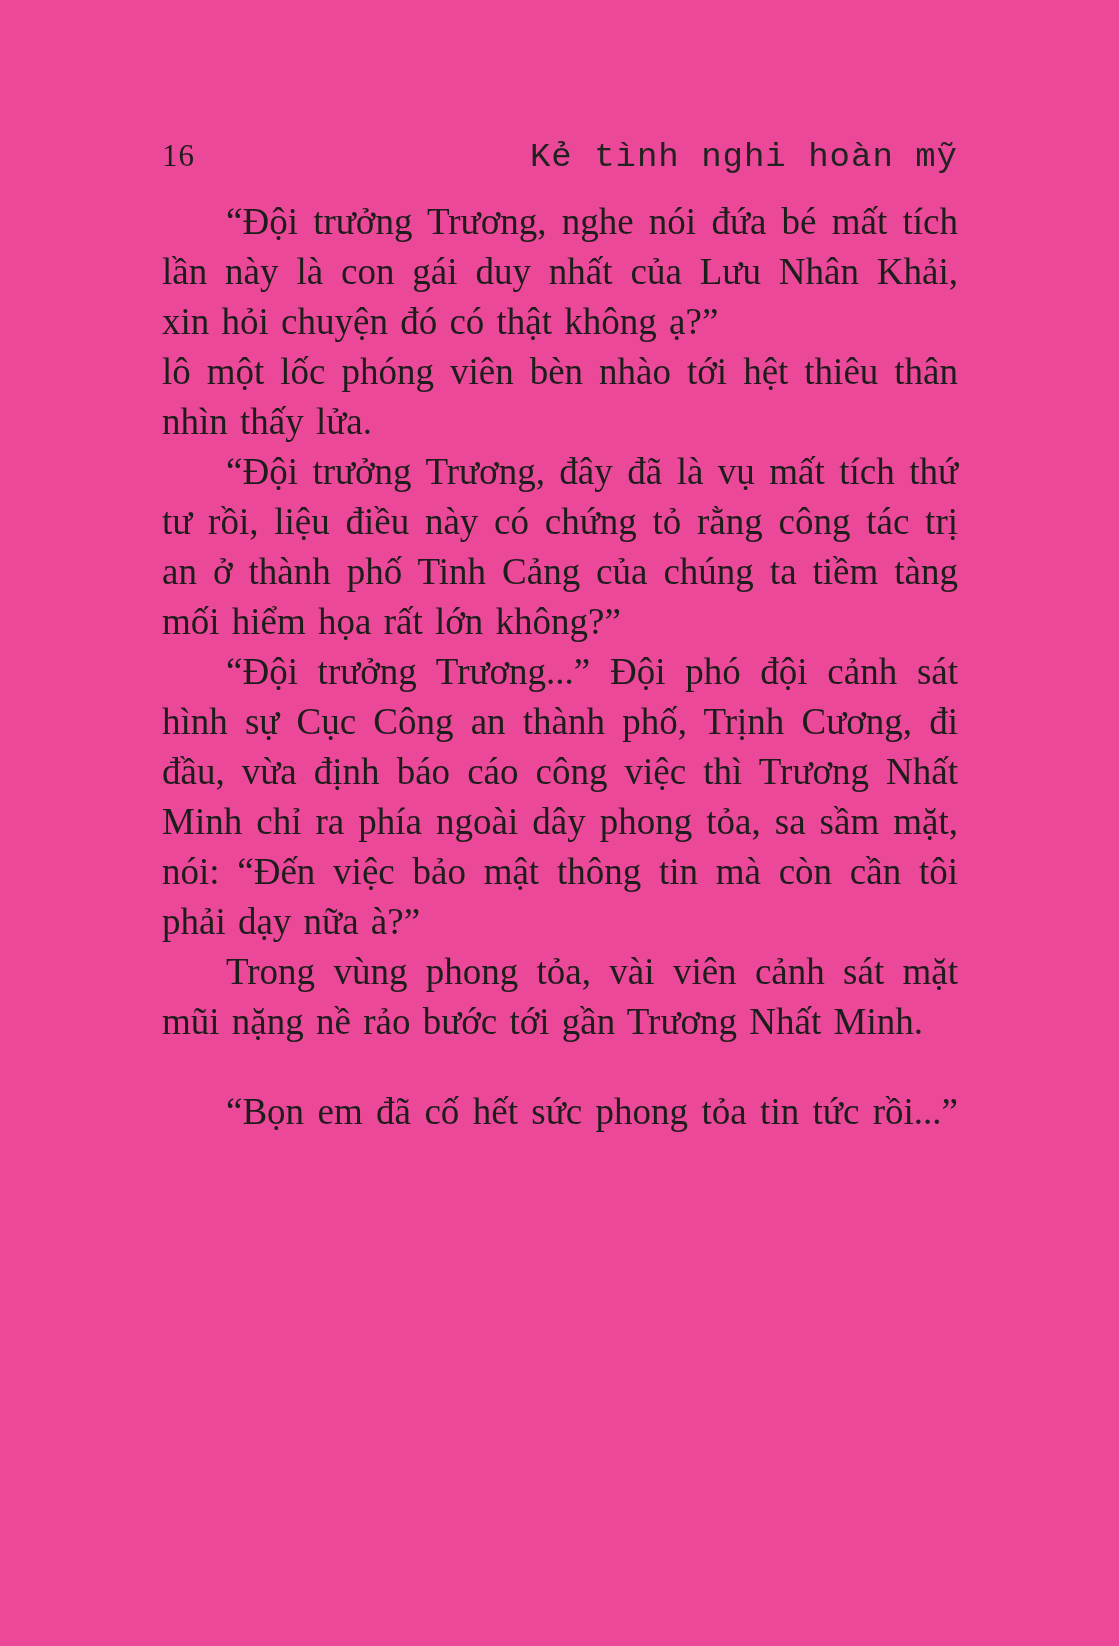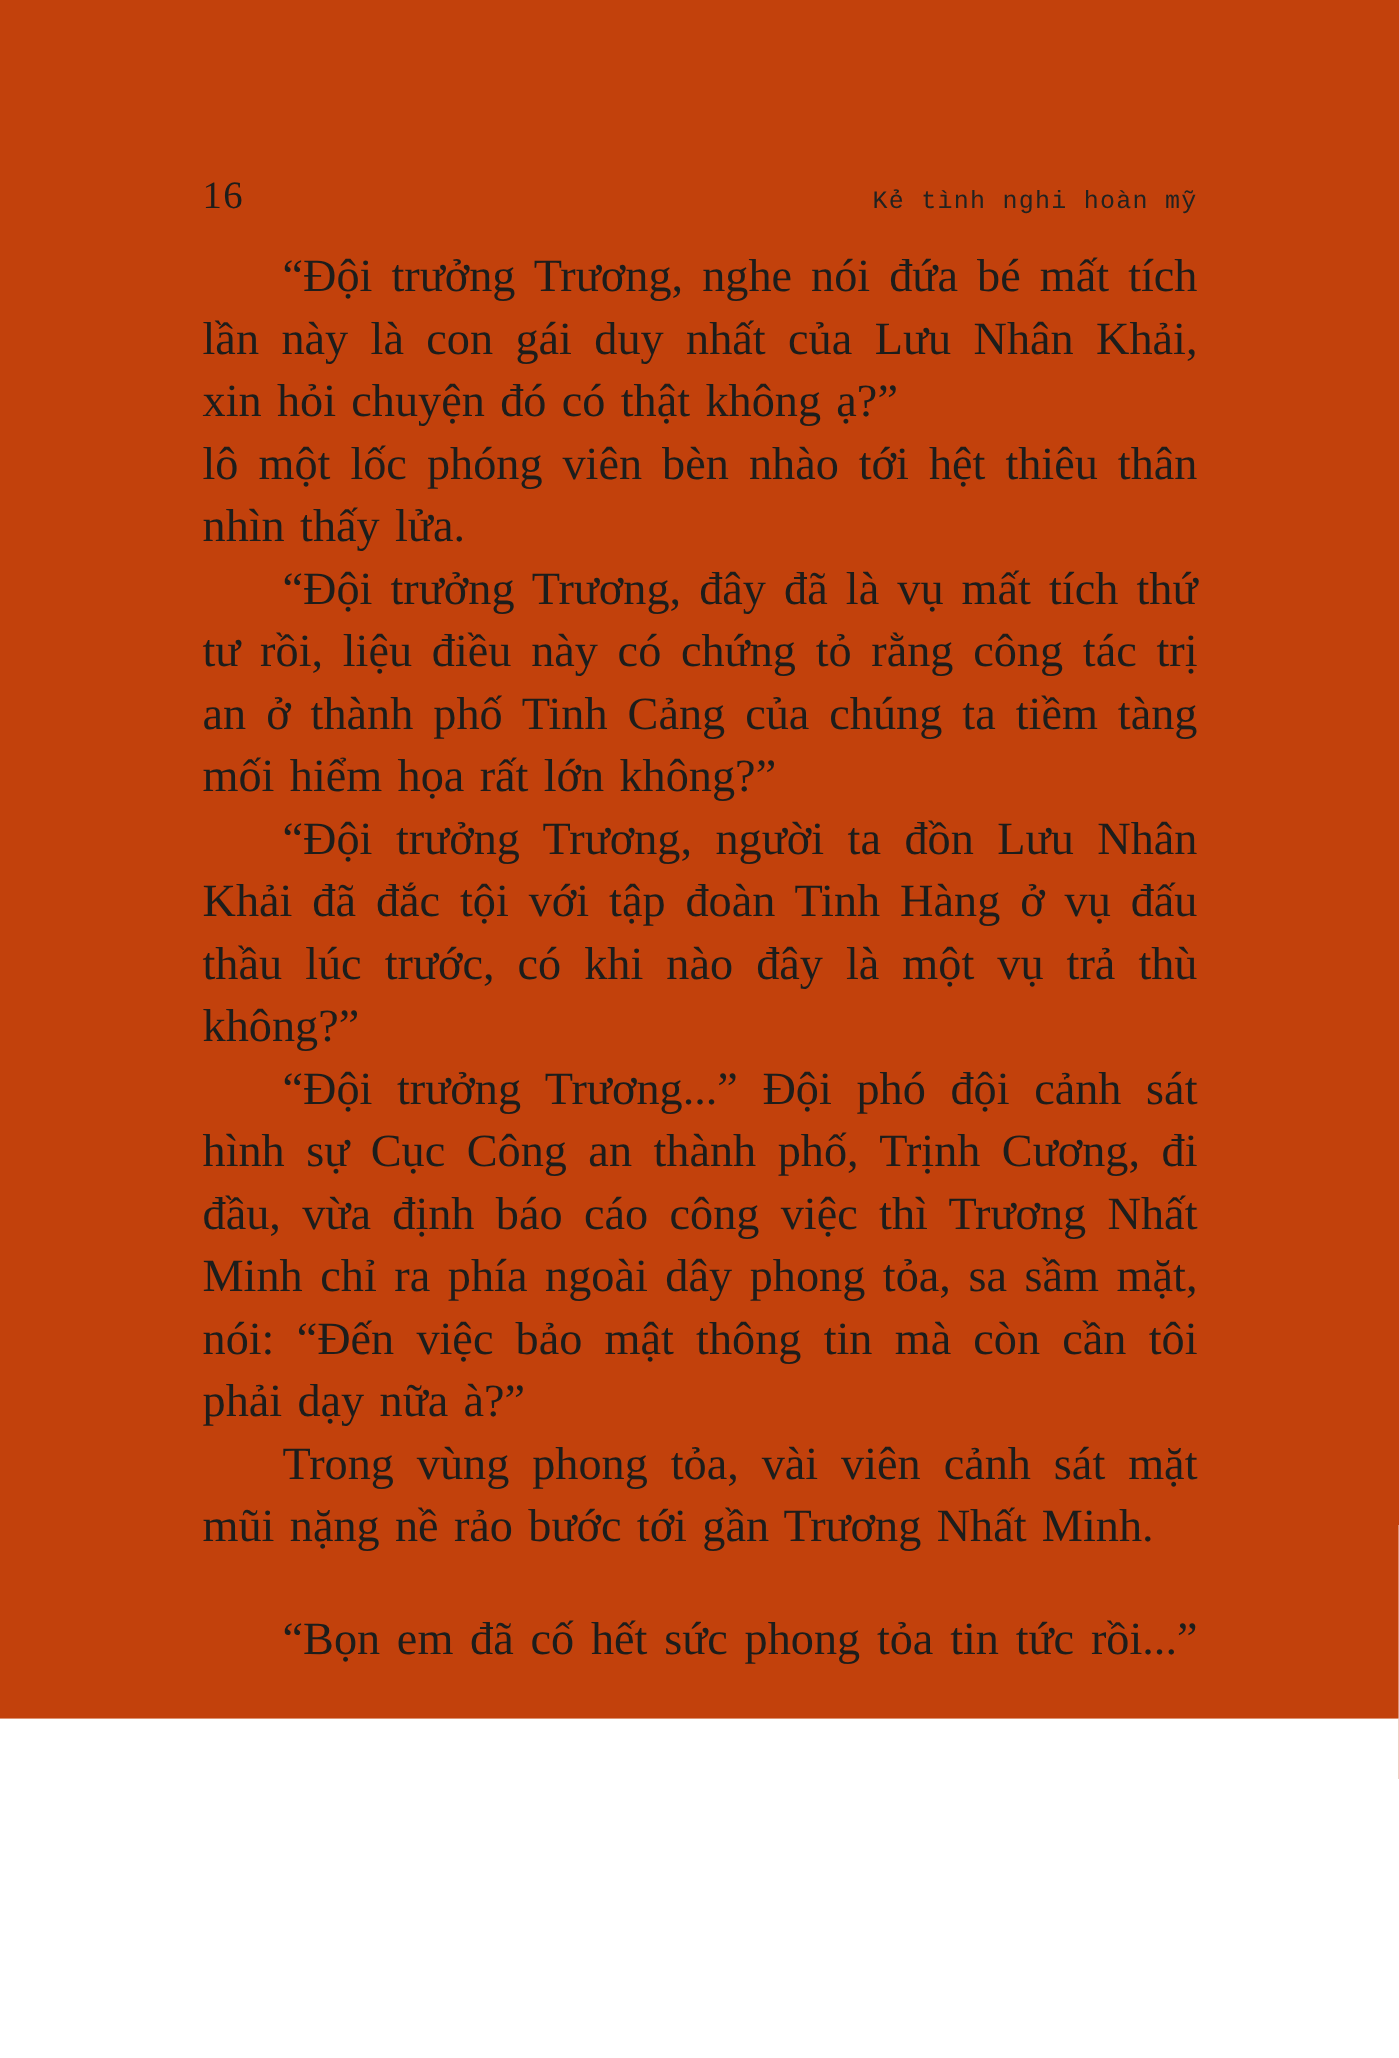--- a/index.html
+++ b/index.html
@@ -3,42 +3,42 @@
 <meta charset="utf-8">
 <style>
   html, body {
     margin: 0;
     padding: 0;
     background: #ffffff;
   }
   .page {
     position: relative;
     width: 1119px;
-    height: 1375px;
-    background: #c2410c;
+    height: 1646px;
+    background: #ec4899;
     color: #1d1d1b;
     overflow: hidden;
   }
   .running-header {
     position: absolute;
     top: 138px;
     left: 162px;
     width: 796px;
     display: flex;
     justify-content: space-between;
     align-items: baseline;
   }
   .page-number {
     font-family: "Liberation Serif", serif;
     font-size: 31px;
     letter-spacing: 1px;
   }
   .running-title {
     font-family: "Liberation Mono", "DejaVu Sans Mono", monospace;
-    font-size: 20px;
+    font-size: 34px;
     letter-spacing: 1px;
     color: #222220;
   }
   .content {
     position: absolute;
     top: 197px;
     left: 162px;
     width: 796px;
   }
   .para {
@@ -66,19 +66,18 @@
 
   <header class="running-header">
     <span class="page-number">16</span>
     <span class="running-title">Kẻ tình nghi hoàn mỹ</span>
   </header>
 
   <main class="content">
     <p class="para">“Đội trưởng Trương, nghe nói đứa bé mất tích lần này là con gái duy nhất của Lưu Nhân Khải, xin hỏi chuyện đó có thật không ạ?”</p>
     <p class="para continuation">lô một lốc phóng viên bèn nhào tới hệt thiêu thân nhìn thấy lửa.</p>
     <p class="para">“Đội trưởng Trương, đây đã là vụ mất tích thứ tư rồi, liệu điều này có chứng tỏ rằng công tác trị an ở thành phố Tinh Cảng của chúng ta tiềm tàng mối hiểm họa rất lớn không?”</p>
-    <p class="para">“Đội trưởng Trương, người ta đồn Lưu Nhân Khải đã đắc tội với tập đoàn Tinh Hàng ở vụ đấu thầu lúc trước, có khi nào đây là một vụ trả thù không?”</p>
     <p class="para">“Đội trưởng Trương...” Đội phó đội cảnh sát hình sự Cục Công an thành phố, Trịnh Cương, đi đầu, vừa định báo cáo công việc thì Trương Nhất Minh chỉ ra phía ngoài dây phong tỏa, sa sầm mặt, nói: “Đến việc bảo mật thông tin mà còn cần tôi phải dạy nữa à?”</p>
     <p class="para">Trong vùng phong tỏa, vài viên cảnh sát mặt mũi nặng nề rảo bước tới gần Trương Nhất Minh.</p>
     <p class="para stretch">“Bọn em đã cố hết sức phong tỏa tin tức rồi...”</p>
   </main>
 
 </div>
 
 </body></html>

